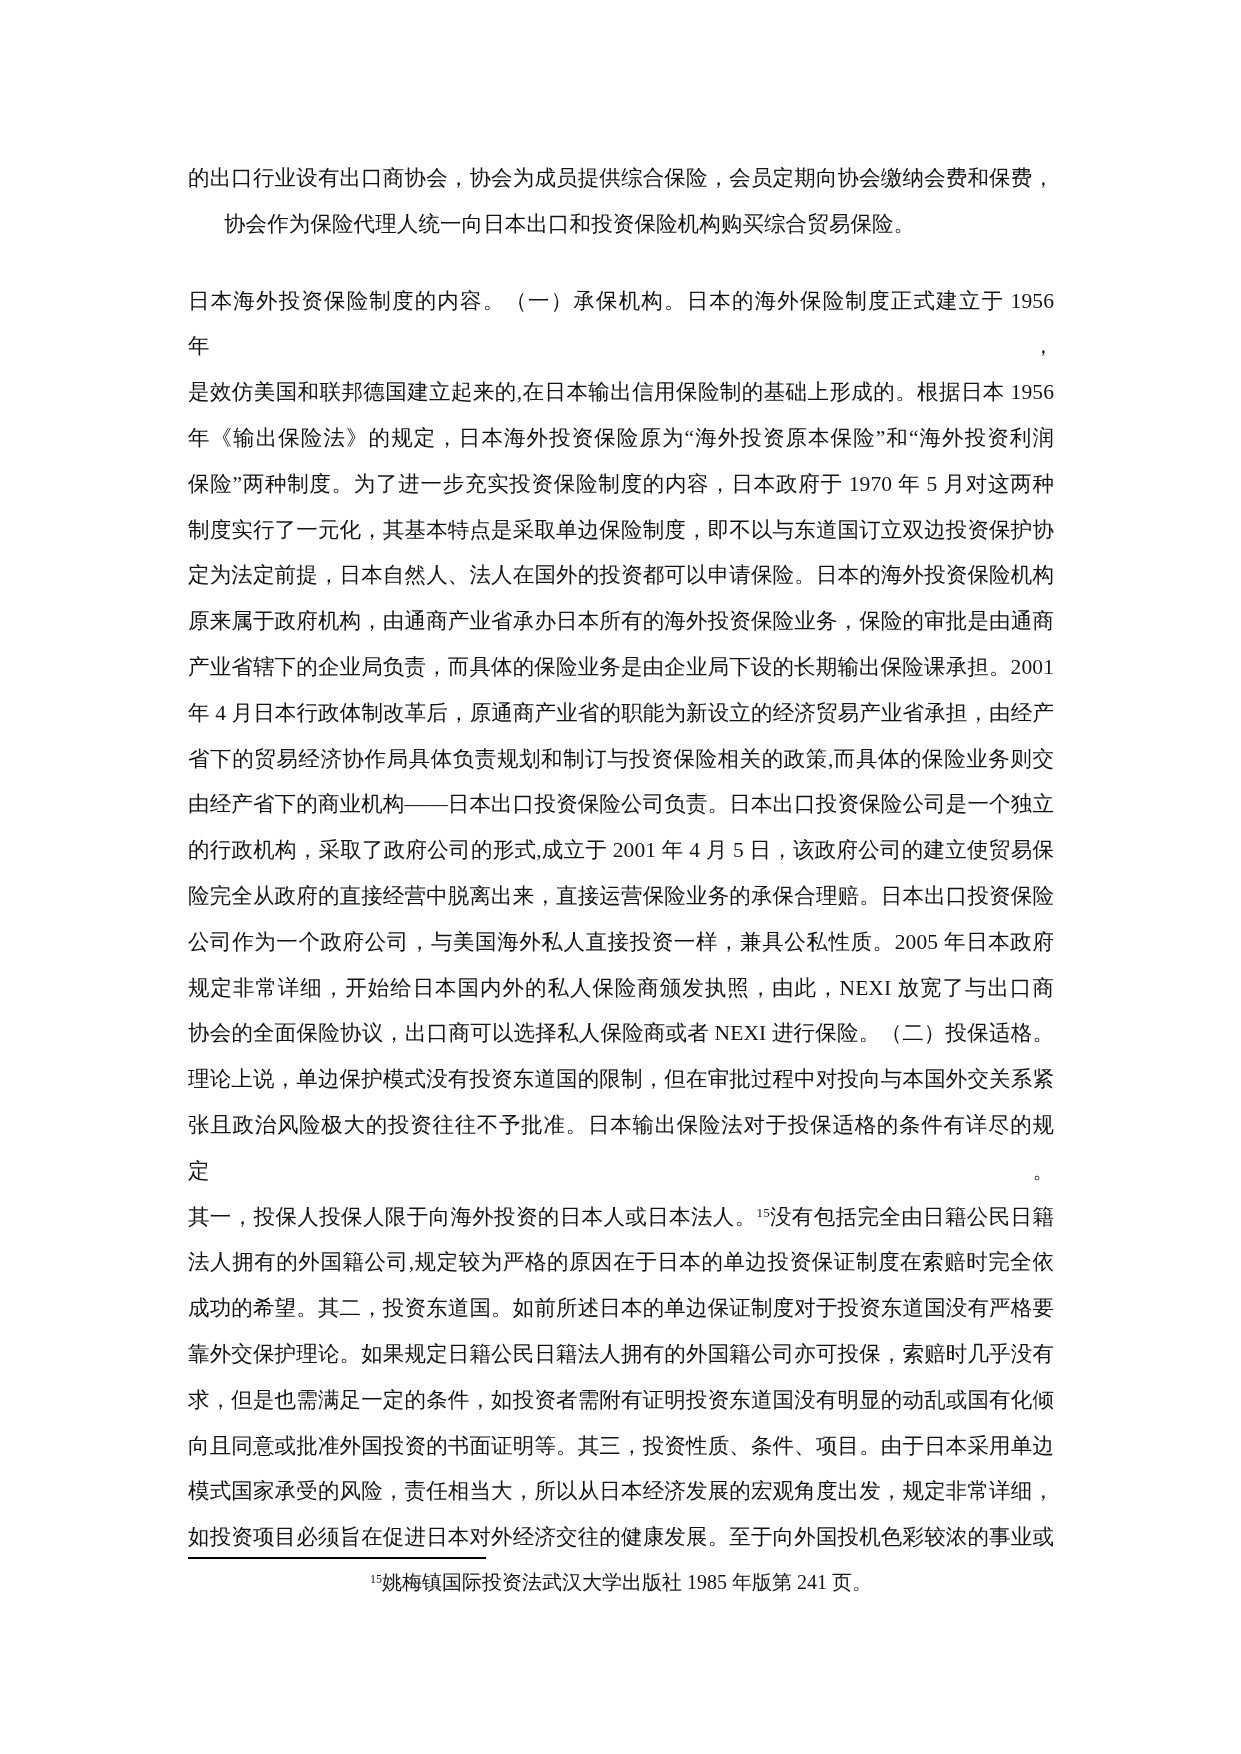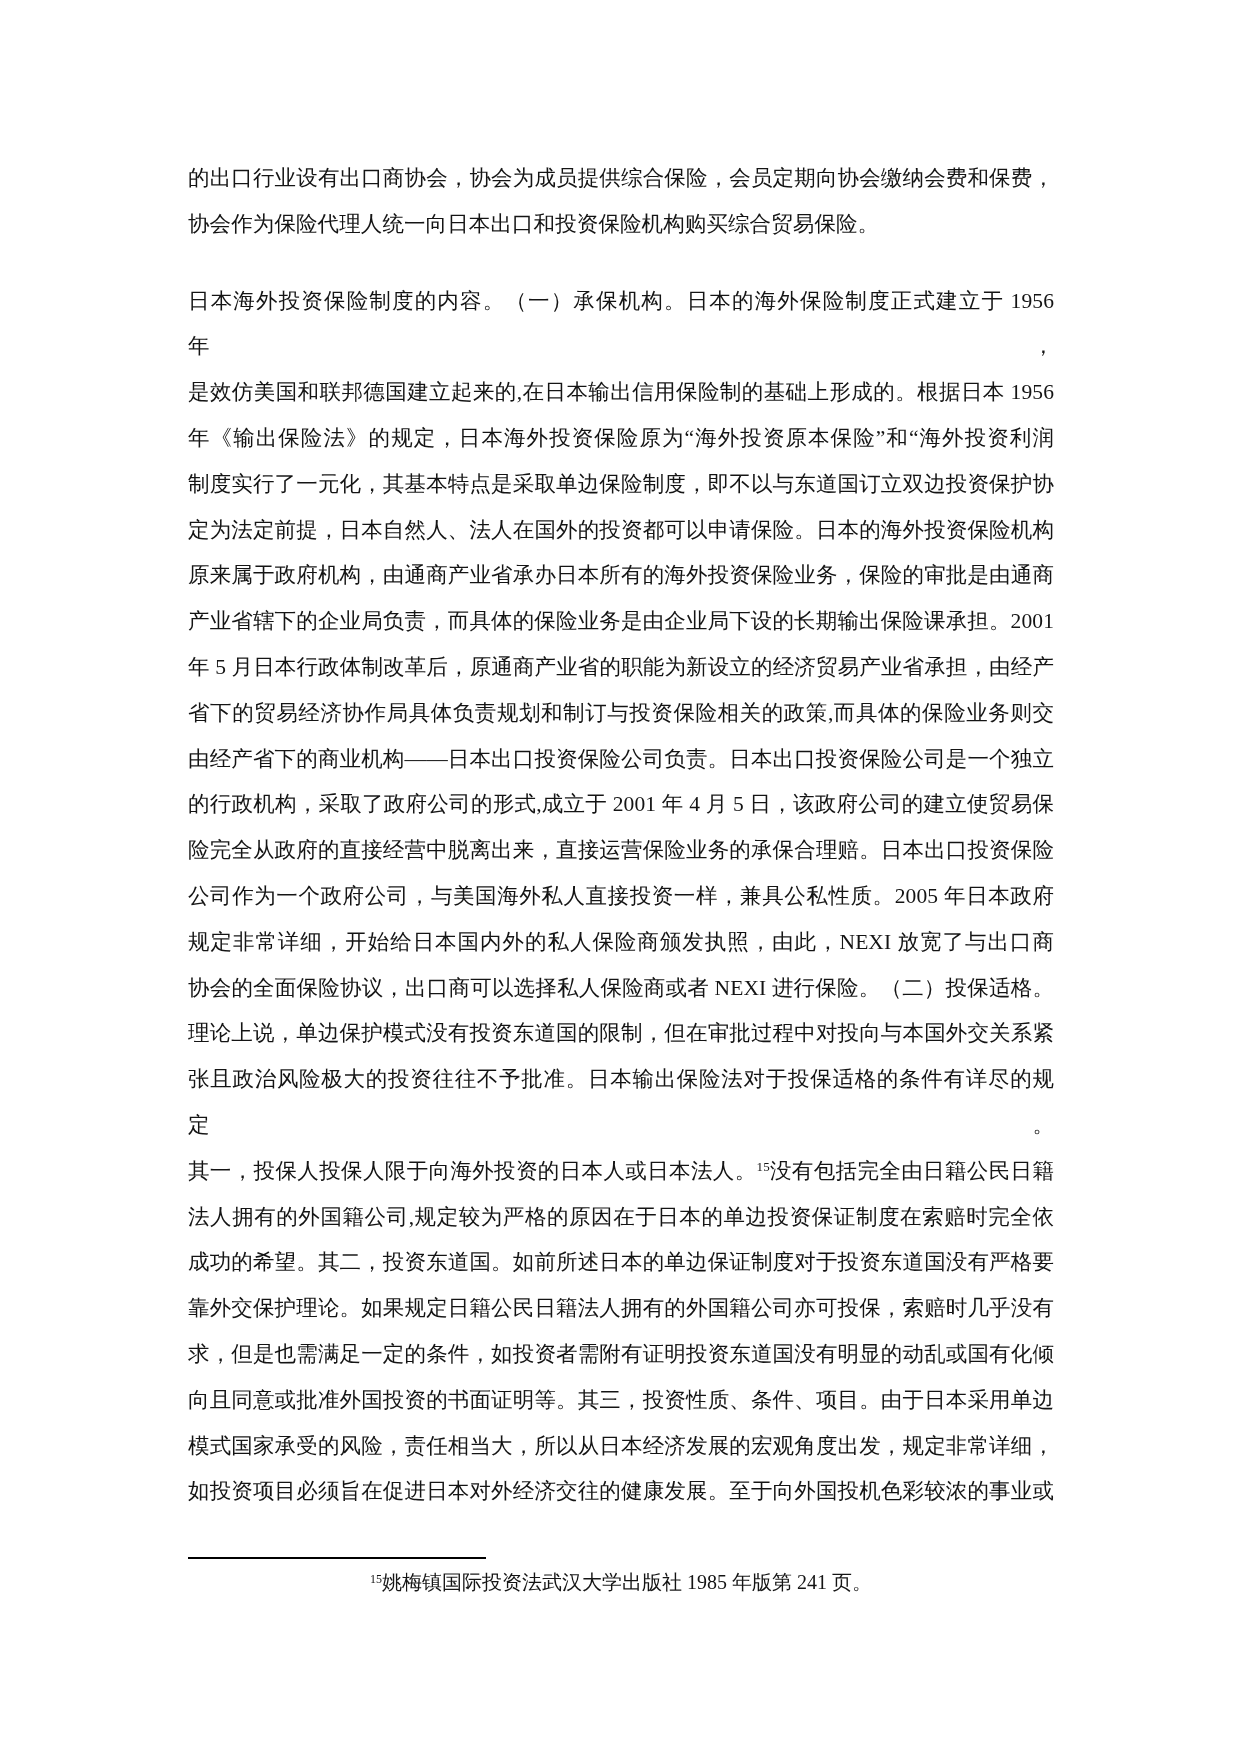--- a/index.html
+++ b/index.html
@@ -24,20 +24,21 @@
   }
   .line {
     font-size: 21.5px;
     line-height: 45.8px;
     text-align: justify;
     text-align-last: justify;
     letter-spacing: 0.1px;
   }
   .line.flush {
     text-align-last: left;
+    margin-left: 36px;
   }
   .para-2 {
     margin-top: 31px;
   }
   .supref {
     font-size: 13px;
     vertical-align: 7px;
     line-height: 0;
   }
   .footnote {
@@ -72,25 +73,26 @@
 
     <div class="para para-1">
       <div class="line">的出口行业设有出口商协会，协会为成员提供综合保险，会员定期向协会缴纳会费和保费，</div>
       <div class="line flush">协会作为保险代理人统一向日本出口和投资保险机构购买综合贸易保险。</div>
     </div>
 
     <div class="para para-2">
       <div class="line">日本海外投资保险制度的内容。（一）承保机构。日本的海外保险制度正式建立于 1956 年，</div>
       <div class="line">是效仿美国和联邦德国建立起来的,在日本输出信用保险制的基础上形成的。根据日本 1956</div>
       <div class="line">年《输出保险法》的规定，日本海外投资保险原为“海外投资原本保险”和“海外投资利润</div>
+      <div class="line">保险”两种制度。为了进一步充实投资保险制度的内容，日本政府于 1970 年 5 月对这两种</div>
       <div class="line">制度实行了一元化，其基本特点是采取单边保险制度，即不以与东道国订立双边投资保护协</div>
       <div class="line">定为法定前提，日本自然人、法人在国外的投资都可以申请保险。日本的海外投资保险机构</div>
       <div class="line">原来属于政府机构，由通商产业省承办日本所有的海外投资保险业务，保险的审批是由通商</div>
       <div class="line">产业省辖下的企业局负责，而具体的保险业务是由企业局下设的长期输出保险课承担。2001</div>
-      <div class="line">年 5 月日本行政体制改革后，原通商产业省的职能为新设立的经济贸易产业省承担，由经产</div>
+      <div class="line">年 4 月日本行政体制改革后，原通商产业省的职能为新设立的经济贸易产业省承担，由经产</div>
       <div class="line">省下的贸易经济协作局具体负责规划和制订与投资保险相关的政策,而具体的保险业务则交</div>
       <div class="line">由经产省下的商业机构——日本出口投资保险公司负责。日本出口投资保险公司是一个独立</div>
       <div class="line">的行政机构，采取了政府公司的形式,成立于 2001 年 4 月 5 日，该政府公司的建立使贸易保</div>
       <div class="line">险完全从政府的直接经营中脱离出来，直接运营保险业务的承保合理赔。日本出口投资保险</div>
       <div class="line">公司作为一个政府公司，与美国海外私人直接投资一样，兼具公私性质。2005 年日本政府</div>
       <div class="line">规定非常详细，开始给日本国内外的私人保险商颁发执照，由此，NEXI 放宽了与出口商</div>
       <div class="line">协会的全面保险协议，出口商可以选择私人保险商或者 NEXI 进行保险。（二）投保适格。</div>
       <div class="line">理论上说，单边保护模式没有投资东道国的限制，但在审批过程中对投向与本国外交关系紧</div>
       <div class="line">张且政治风险极大的投资往往不予批准。日本输出保险法对于投保适格的条件有详尽的规定。</div>
       <div class="line"><span>其一，投保人投保人限于向海外投资的日本人或日本法人。</span><span class="supref">15</span><span>没有包括完全由日籍公民日籍</span></div>

